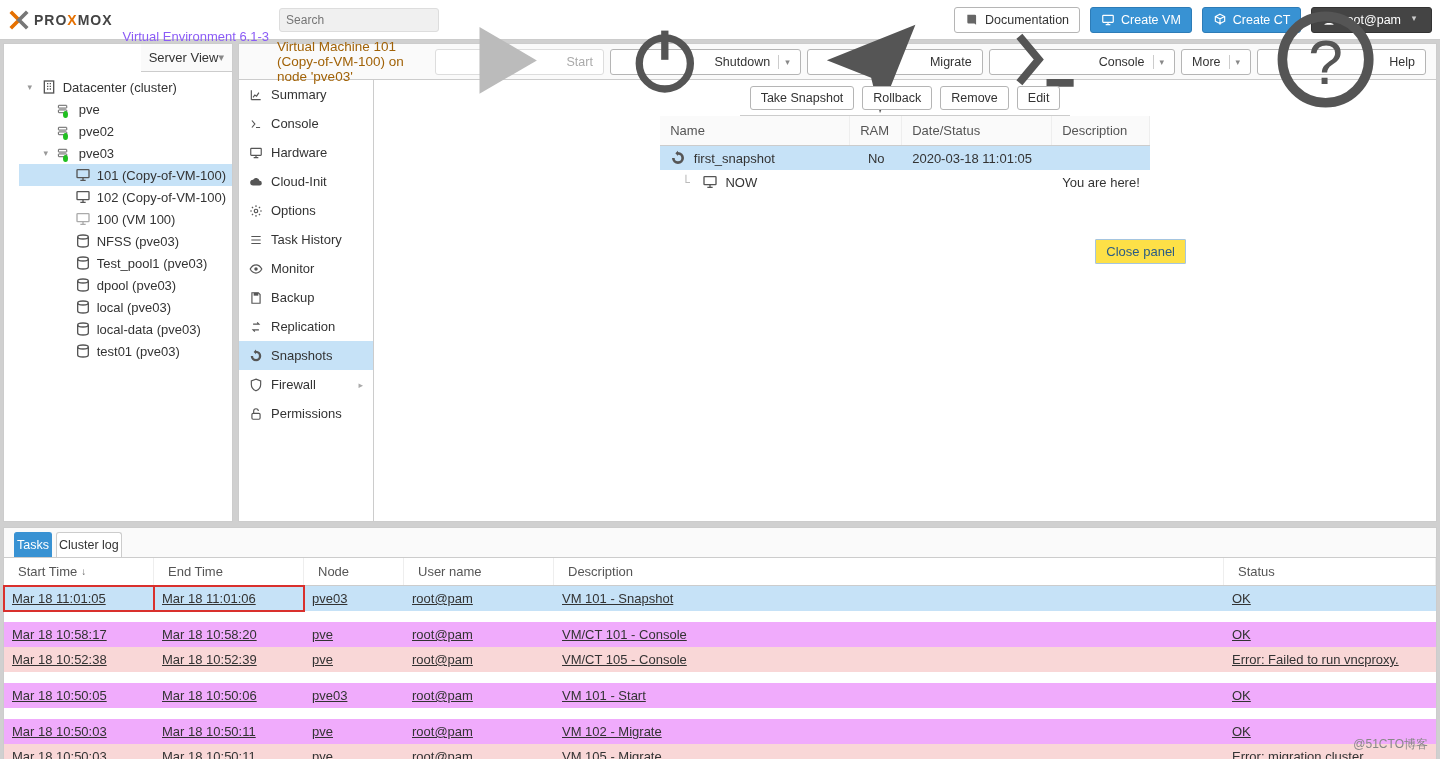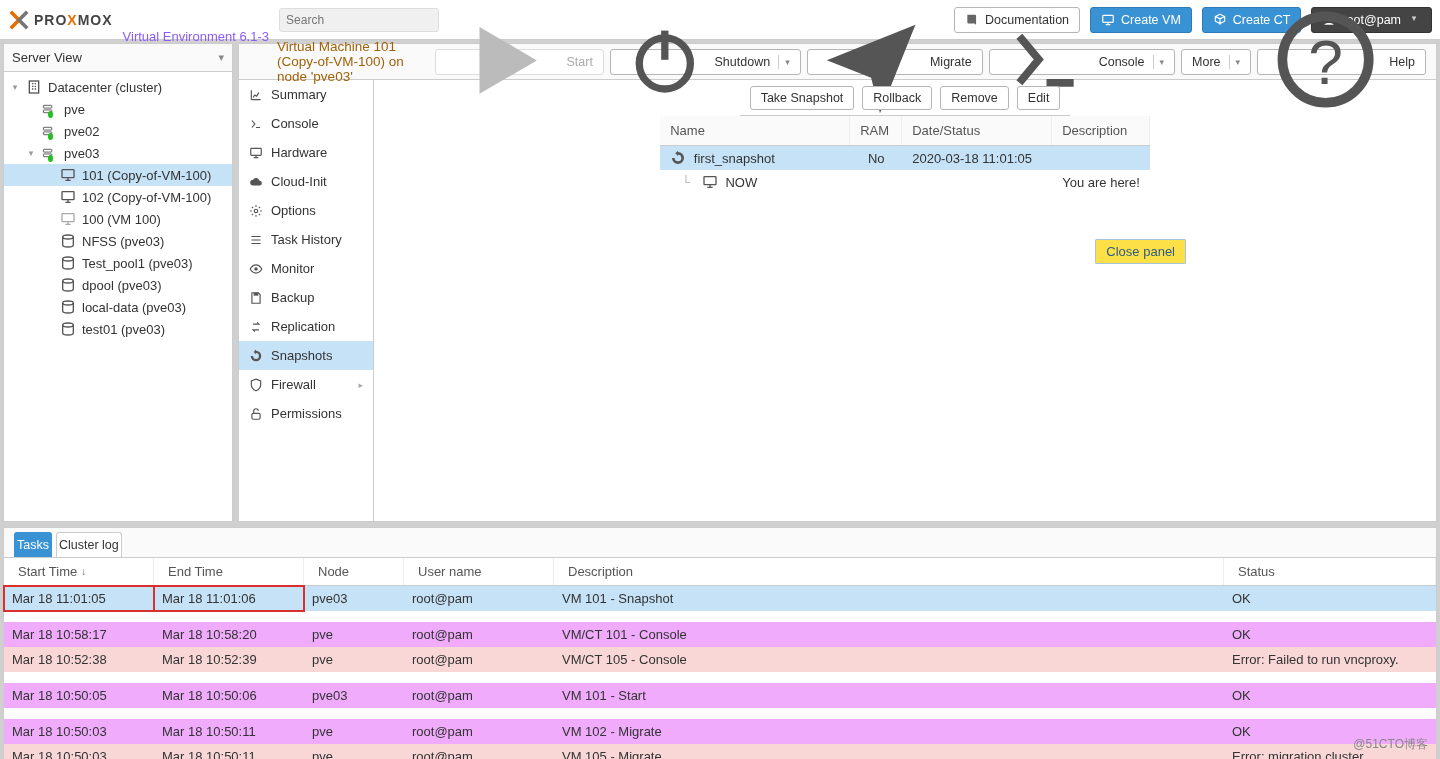--- a/index.html
+++ b/index.html
@@ -31,21 +31,21 @@
     display: grid;
     grid-template-columns: 230px 1fr;
     grid-template-rows: 479px 1fr;
     height: calc(759px - 40px);
     gap: 5px;
     padding: 3px;
     background:#d0d0d0;
   }
 
   
-  .tree-pane { background:#fff; border:1px solid #ccc; display:flex; flex-direction:column;}
+  .tree-pane { background:#fff; border:1px solid #ccc; display:flex; flex-direction:column;align-items:flex-end;}
   .tree-pane .view-select {
     height: 28px; border-bottom:1px solid #ccc; display:flex; align-items:center; justify-content:space-between; padding:0 8px; background:#fafafa;
   }
   .view-select .chev { font-size:11px; color:#888;}
   .tree { overflow:auto; padding:4px 0; }
   .tnode { display:flex; align-items:center; gap:6px; height:22px; padding:0 6px; white-space:nowrap; cursor:default;}
   .tnode .ico { width:16px; height:16px; display:inline-flex; align-items:center; justify-content:center; }
   .tnode.sel { background:#c6e2f7; }
   .indent1{padding-left:22px;} .indent3{padding-left:56px;}
   .caret { width:10px; display:inline-block; color:#999; font-size:9px; text-align:center;}
@@ -87,21 +87,21 @@
   }
 
   
   .tasks-pane{grid-column:1 / span 2;background:#fff;border:1px solid #ccc;display:flex;flex-direction:column;}
   .tasks-tabs{height:30px;border-bottom:1px solid #ccc;display:flex;align-items:flex-end;padding:0 10px;gap:4px;background:#fafafa;}
   .ttab{padding:5px 2px;border:1px solid #ccc;border-bottom:none;border-radius:3px 3px 0 0;background:#fff;font-size:12.5px;cursor:pointer;}
   .ttab.sel{background:#3892d3;color:#fff;border-color:#3892d3;}
   .task-head,.task-row{display:grid;grid-template-columns:150px 150px 100px 150px 670px 1fr;}
   .task-head{height:28px;border-bottom:1px solid #ccc;}
   .task-head div{display:flex;align-items:center;padding:0 14px;border-right:1px solid #eee;color:#555;font-size:13px;}
-  .task-row{height:25px;}
+  .task-row{height:25px;text-decoration:underline;}
   .task-row div{display:flex;align-items:center;padding:0 8px;font-size:13px;white-space:nowrap;overflow:hidden;text-overflow:ellipsis;}
   .task-row.odd{background:#f0abfc;margin-top:11px;}
   .task-row.sel{background:#c6e2f7;}
   .task-row.err{background:#f9d7d7;}
   .sort-arrow{font-size:10px;margin-left:4px;color:#666;}
   .highlight-box{outline:2px solid #d9302d;outline-offset:-1px;}
 
   .watermark{position:absolute;right:12px;bottom:6px;font-size:12px;color:#888;z-index:50;}
   .ico svg{width:100%;height:100%;}
 </style>
@@ -250,20 +250,29 @@
           <span>Test_pool1 (pve03)</span>
         </div>
         <div class="tnode indent3 ">
           <span class="ico">
             <svg viewBox="0 0 24 24">
               <ellipse cx="12" cy="6" rx="8" ry="3" fill="none" stroke="#555" stroke-width="2"></ellipse>
               <path d="M4 6v12c0 1.7 3.6 3 8 3s8-1.3 8-3V6" fill="none" stroke="#555" stroke-width="2"></path>
             </svg>
           </span>
           <span>dpool (pve03)</span>
+        </div>
+        <div class="tnode indent3 ">
+          <span class="ico">
+            <svg viewBox="0 0 24 24">
+              <ellipse cx="12" cy="6" rx="8" ry="3" fill="none" stroke="#555" stroke-width="2"></ellipse>
+              <path d="M4 6v12c0 1.7 3.6 3 8 3s8-1.3 8-3V6" fill="none" stroke="#555" stroke-width="2"></path>
+            </svg>
+          </span>
+          <span>local (pve03)</span>
         </div>
         <div class="tnode indent3 ">
           <span class="ico">
             <svg viewBox="0 0 24 24">
               <ellipse cx="12" cy="6" rx="8" ry="3" fill="none" stroke="#555" stroke-width="2"></ellipse>
               <path d="M4 6v12c0 1.7 3.6 3 8 3s8-1.3 8-3V6" fill="none" stroke="#555" stroke-width="2"></path>
             </svg>
           </span>
           <span>local-data (pve03)</span>
         </div>

